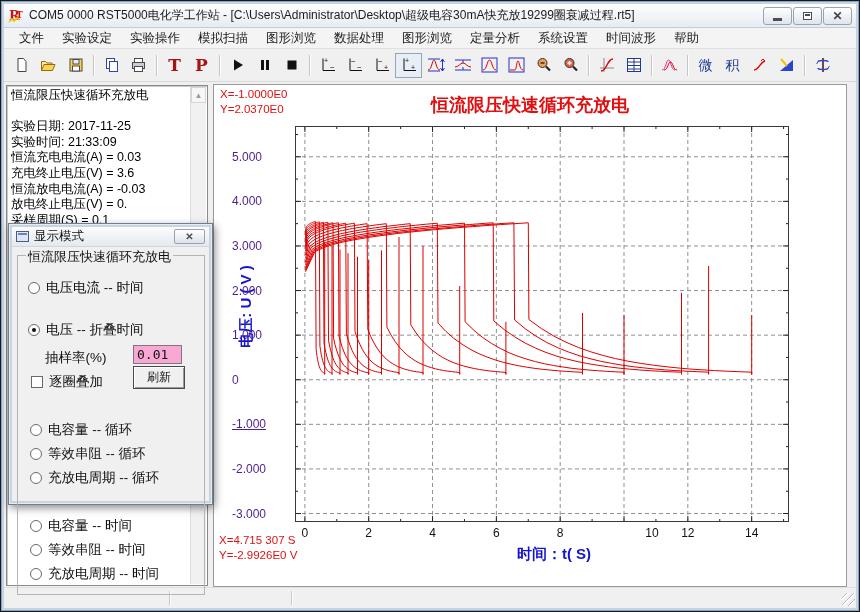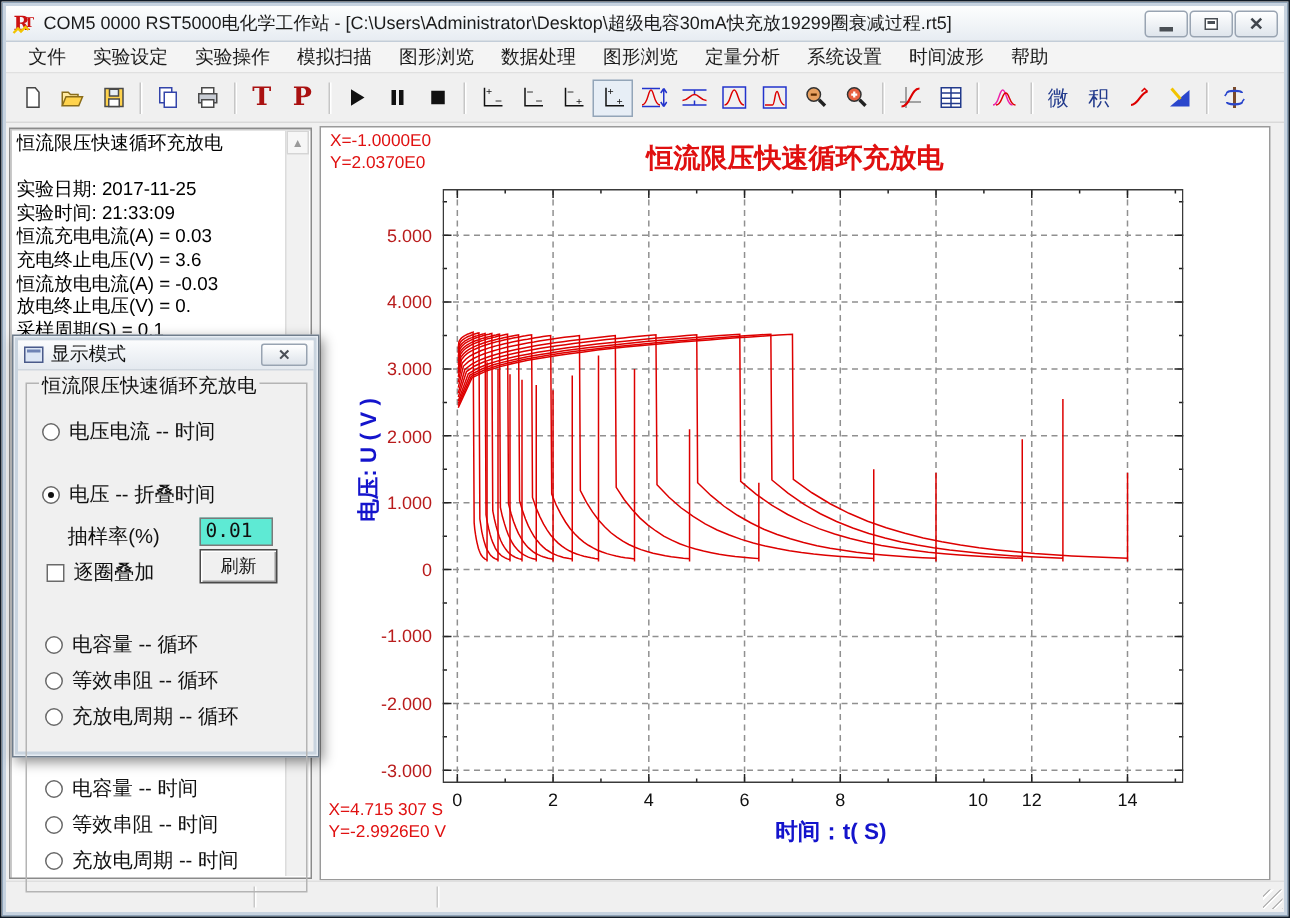--- a/index.html
+++ b/index.html
@@ -44,21 +44,21 @@
   .chart-panel{position:absolute;left:212px;top:83px;width:634px;height:503px;background:#fff;
     border:1px solid #9a9a9a;}
   .cursor-top{position:absolute;left:6px;top:2px;font-size:11.5px;color:#e01010;line-height:15px;white-space:pre;}
   .cursor-bottom{position:absolute;left:5px;top:448px;font-size:11.5px;color:#e01010;line-height:15px;white-space:pre;}
   .chart-title{position:absolute;left:0;top:8px;width:100%;text-align:center;font-size:18px;font-weight:bold;color:#e01010;}
   .ylab{position:absolute;left:-43px;top:212px;width:150px;text-align:center;font-size:15px;font-weight:bold;color:#1414cc;
     transform:rotate(-90deg);}
   .xlab{position:absolute;left:240px;top:460px;width:200px;text-align:center;font-size:15px;font-weight:bold;color:#1414cc;}
   .plot{position:absolute;left:81px;top:41px;}
   .xticklabels span{position:absolute;top:441px;font-size:12px;color:#111;transform:translateX(-50%);}
-  .yticklabels span{position:absolute;width:56px;text-align:right;font-size:12px;color:#b91c1c;}
+  .yticklabels span{position:absolute;width:56px;text-align:left;font-size:12px;color:#4c1d95;}
   
   .statusbar{position:absolute;left:3px;right:3px;bottom:4px;height:20px;background:#f0f0f0;border-top:1px solid #dfdfdf;}
   .sbdiv{position:absolute;top:3px;bottom:2px;width:1px;background:#c9c9c9;box-shadow:1px 0 0 #fff;}
   .grip{position:absolute;right:1px;bottom:1px;width:13px;height:13px;
     background:repeating-linear-gradient(135deg,transparent 0 3px,#b9b9b9 3px 4px,#fff 4px 5px);}
   
   .dialog{position:absolute;left:7px;top:222px;width:205px;height:282px;background:#f0f0f0;
     border:1px solid #6f7d8c;box-shadow:inset 0 0 0 1px #e6ecf3,inset 0 0 0 3px #c9d4df,2px 3px 8px rgba(0,0,0,.45);}
   .dlg-title{position:absolute;left:3px;top:3px;right:3px;height:20px;background:linear-gradient(#fbfcfd,#e4e9ef);
     display:flex;align-items:center;padding:0 4px;border-bottom:1px solid #cfd6de;}
@@ -68,21 +68,21 @@
   .dlg-close{margin-left:auto;width:31px;height:15px;border:1px solid #98a3b1;border-radius:2px;
     background:linear-gradient(#ffffff,#dde3ea);display:flex;align-items:center;justify-content:center;
     font-size:10px;font-weight:bold;color:#4a4f57;}
   .groupbox{position:absolute;left:8px;top:31px;width:188px;height:340px;border:1px solid #b4b4b4;}
   .gb-title{position:absolute;left:8px;top:-8px;background:#f0f0f0;padding:0 2px;font-size:13px;color:#111;white-space:nowrap;}
   .opt{position:absolute;display:flex;align-items:center;font-size:13.5px;color:#111;white-space:nowrap;}
   .radio{width:12px;height:12px;border:1px solid #6a6a6a;border-radius:50%;background:#fff;margin-right:6px;position:relative;flex:none;}
   .radio.sel:after{content:"";position:absolute;left:3px;top:3px;width:4px;height:4px;border-radius:50%;background:#111;}
   .checkbox{width:12px;height:12px;border:1px solid #6a6a6a;background:#fff;margin-right:6px;flex:none;}
   .dlg-label{position:absolute;font-size:13.5px;color:#111;white-space:nowrap;}
-  .dlg-input{position:absolute;width:49px;height:19px;border:1px solid #7a7a7a;background:#5eead4;
+  .dlg-input{position:absolute;width:49px;height:19px;border:1px solid #7a7a7a;background:#f9a8d4;
     font-family:"DejaVu Sans Mono",monospace;font-size:13px;color:#111;padding:1px 3px;}
   .dlg-btn{position:absolute;width:52px;height:23px;background:#f0f0f0;border:1px solid #4a4a4a;
     box-shadow:inset 1px 1px 0 #fff,inset -1px -1px 0 #9a9a9a;font-size:12px;color:#111;
     display:flex;align-items:center;justify-content:center;}
 </style>
 </head>
 <body>
 
 <div class="win">
 
@@ -435,21 +435,21 @@
         <span style="left: 218.541px;">4</span>
         <span style="left: 282.366px;">6</span>
         <span style="left: 346.19px;">8</span>
         <span style="left: 410.014px; margin-left: 28px;">10</span>
         <span style="left: 473.839px;">12</span>
         <span style="left: 537.663px;">14</span>
       </div>
     <div class="yticklabels" id="yticks">
         <span style="left: 18px; top: 421.527px;">-3.000</span>
         <span style="left: 18px; top: 376.932px;">-2.000</span>
-        <span style="left: 18px; top: 332.338px;">-1.000</span>
+        <span style="left: 18px; top: 332.338px; text-decoration: underline;">-1.000</span>
         <span style="left: 18px; top: 287.743px;">0</span>
         <span style="left: 18px; top: 243.149px;">1.000</span>
         <span style="left: 18px; top: 198.554px;">2.000</span>
         <span style="left: 18px; top: 153.959px;">3.000</span>
         <span style="left: 18px; top: 109.365px;">4.000</span>
         <span style="left: 18px; top: 64.7703px;">5.000</span>
       </div>
     <div class="xlab">时间：t( S)</div>
     <div class="cursor-bottom"><span>X=4.715 307 S</span>
 <span>Y=-2.9926E0 V</span></div>

